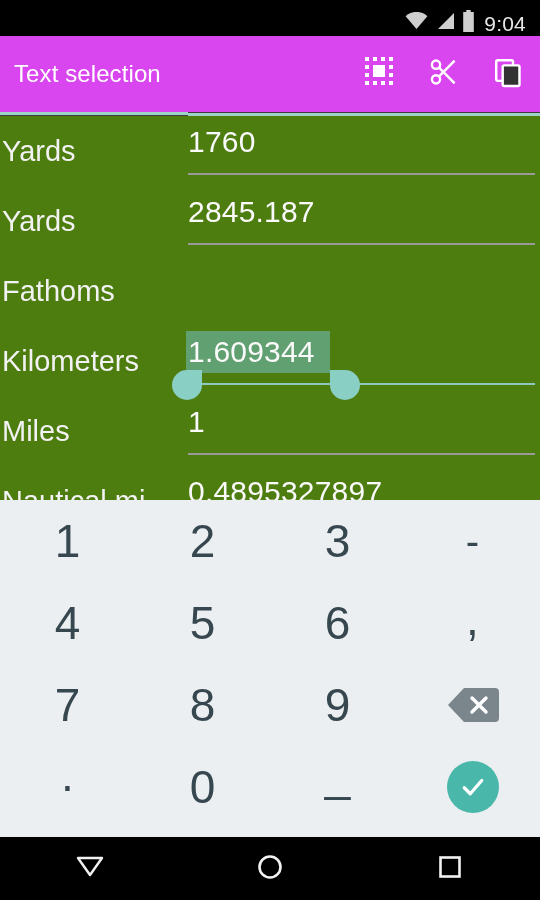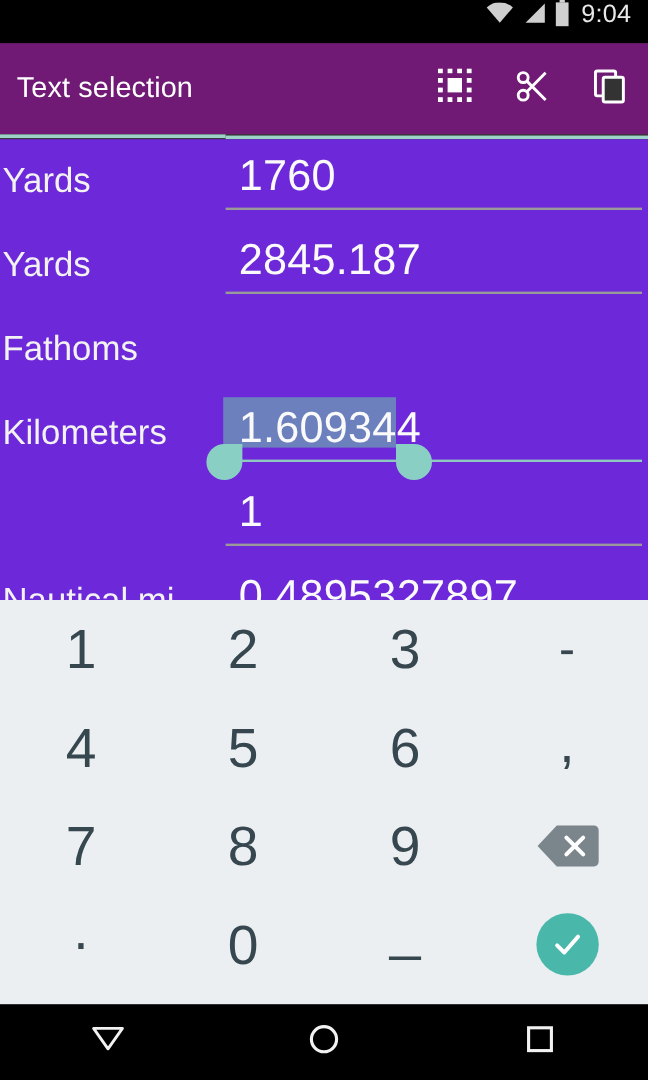--- a/index.html
+++ b/index.html
@@ -6,33 +6,33 @@
   html,body { width:540px; height:900px; background:#000; overflow:hidden; }
   body {
     font-family:"Liberation Sans", sans-serif;
     -webkit-font-smoothing:antialiased;
   }
   #screen { position:relative; width:540px; height:900px; background:#2b2b2b; }
 
   
   .statusbar {
     position:absolute; top:0; left:0; width:540px; height:36px;
-    background:#000; display:flex; align-items:flex-start;
+    background:#000; display:flex; align-items:flex-end;
     justify-content:flex-end; padding-right:14px;
   }
   .statusbar .icons { display:flex; align-items:center; gap:7px; }
   .sb-time {
     color:#e8e8e8; font-size:21px; letter-spacing:.2px;
     margin-left:9px; font-weight:400;
   }
 
   
   .toolbar {
     position:absolute; top:36px; left:0; width:540px; height:76px;
-    background:#701a75; display:flex; align-items:center;
+    background:#d946ef; display:flex; align-items:center;
   }
   .toolbar-title {
     color:#ffffff; font-size:24px; font-weight:400;
     margin-left:14px; flex:1; letter-spacing:.1px;
   }
   .tb-actions { display:flex; align-items:center; }
   .tb-btn {
     width:64px; height:76px; display:flex;
     align-items:center; justify-content:center;
     cursor:pointer;
@@ -48,35 +48,35 @@
     background:#9ed3c9;
   }
   .accent-line .seg-right {
     position:absolute; left:188px; top:1px; width:352px; height:3px;
     background:#9ed3c9;
   }
 
   
   .list {
     position:absolute; top:116px; left:0; width:540px; height:384px;
-    background:#6d28d9; overflow:hidden;
+    background:#4d7c0f; overflow:hidden;
   }
   .row { position:relative; height:70px; }
   .row .label {
     position:absolute; left:2px; top:0; height:70px;
     display:flex; align-items:center;
     color:#f2f2f2; font-size:29px; font-weight:400;
   }
   .row .field {
     position:absolute; left:188px; top:0; right:5px; height:70px;
   }
   .row .value {
     position:absolute; left:0; top:9px;
-    color:#fafafa; font-size:36px; font-weight:400;
-    white-space:nowrap; letter-spacing:.2px;margin-left:11px;
+    color:#fafafa; font-size:30px; font-weight:400;
+    white-space:nowrap; letter-spacing:.2px;
   }
   .row .underline {
     position:absolute; left:0; right:0; bottom:11px; height:2px;
     background:#9a9a9a;
   }
   .row.selected .underline { background:#8ec8bf; }
 
   
   .sel-hl {
     position:absolute; left:-2px; top:5px;
@@ -238,20 +238,21 @@
       <div class="field">
         <div class="sel-hl"></div>
         <div class="value">1.609344</div>
         <div class="underline"></div>
         <div class="handle left"></div>
         <div class="handle right"></div>
       </div>
     </div>
 
     <div class="row">
+      <div class="label">Miles</div>
       <div class="field">
         <div class="value">1</div>
         <div class="underline"></div>
       </div>
     </div>
 
     <div class="row">
       <div class="label">Nautical mi</div>
       <div class="field">
         <div class="value">0.4895327897</div>

